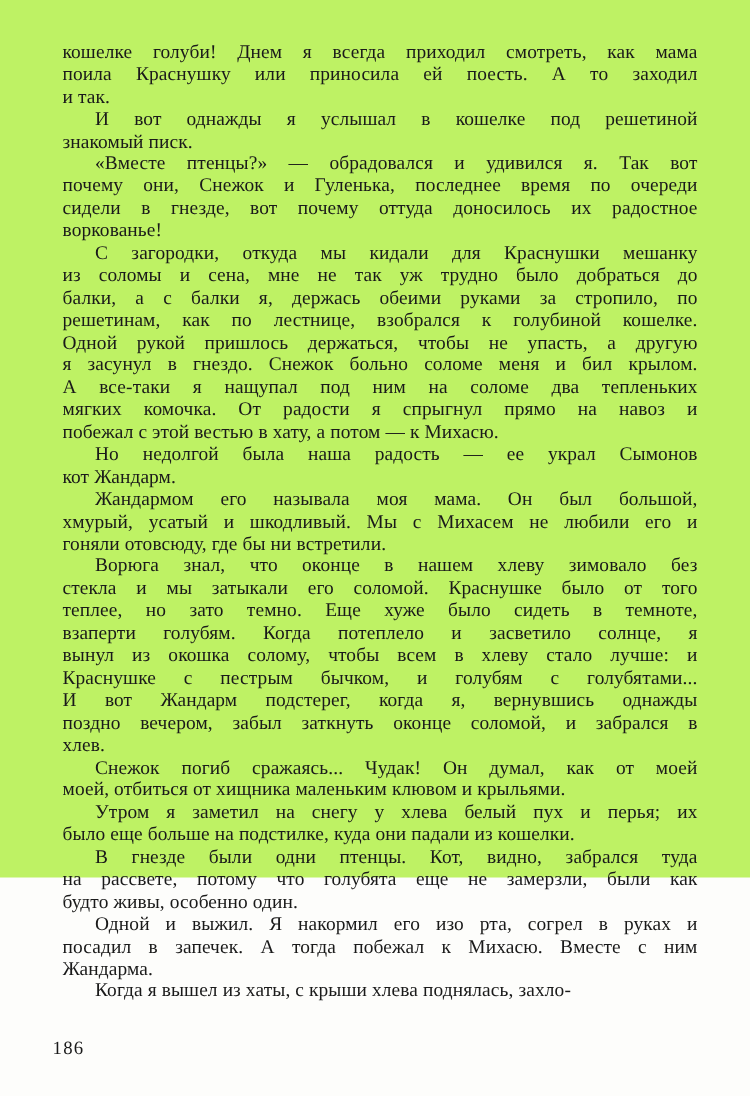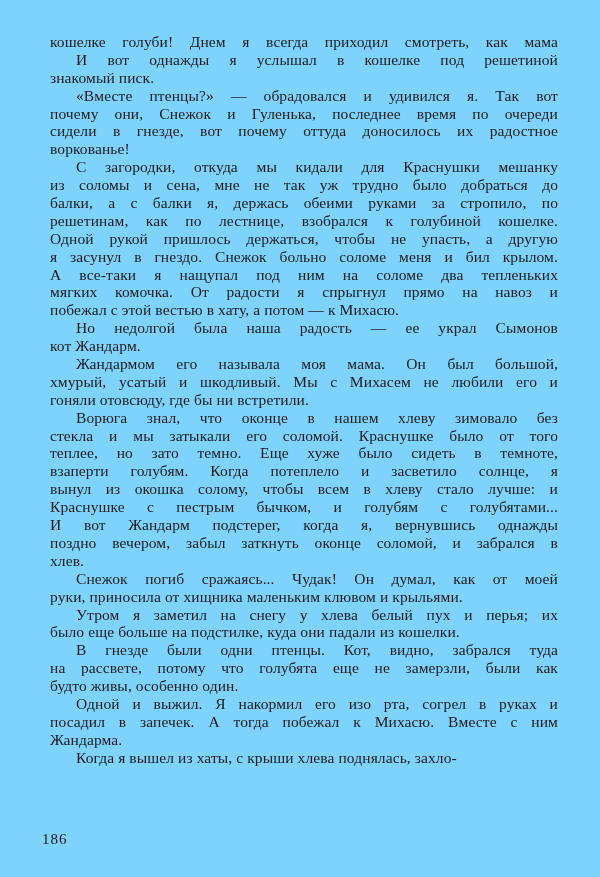--- a/index.html
+++ b/index.html
@@ -10,22 +10,22 @@
     width: 600px;
     height: 877px;
     background: #fdfdfb;
     overflow: hidden;
     font-family: "Liberation Serif", "DejaVu Serif", serif;
     color: #1a1a1a;
   }
   .page {
     position: relative;
     width: 600px;
-    height: 877px;
-    background: #7dd3fc;
+    height: 702px;
+    background: #bef264;
   }
   .text-block {
     position: absolute;
     top: 33px;
     left: 50px;
     width: 508px;
   }
   .line {
     font-size: 15.5px;
     line-height: 17.9px;
@@ -64,20 +64,22 @@
     font-weight: 500;
     margin-left: 42px;
   }
 </style>
 </head>
 <body>
 
 <div class="page">
   <main class="text-block">
       <div class="line">кошелке голуби! Днем я всегда приходил смотреть, как мама</div>
+      <div class="line">поила Краснушку или приносила ей поесть. А то заходил</div>
+      <div class="line last">и так.</div>
       <div class="line indent">И вот однажды я услышал в кошелке под решетиной</div>
       <div class="line last">знакомый писк.</div>
       <div class="line indent">«Вместе птенцы?» — обрадовался и удивился я. Так вот</div>
       <div class="line">почему они, Снежок и Гуленька, последнее время по очереди</div>
       <div class="line">сидели в гнезде, вот почему оттуда доносилось их радостное</div>
       <div class="line last">воркованье!</div>
       <div class="line indent">С загородки, откуда мы кидали для Краснушки мешанку</div>
       <div class="line">из соломы и сена, мне не так уж трудно было добраться до</div>
       <div class="line">балки, а с балки я, держась обеими руками за стропило, по</div>
       <div class="line">решетинам, как по лестнице, взобрался к голубиной кошелке.</div>
@@ -94,21 +96,21 @@
       <div class="line indent">Ворюга знал, что оконце в нашем хлеву зимовало без</div>
       <div class="line">стекла и мы затыкали его соломой. Краснушке было от того</div>
       <div class="line">теплее, но зато темно. Еще хуже было сидеть в темноте,</div>
       <div class="line">взаперти голубям. Когда потеплело и засветило солнце, я</div>
       <div class="line">вынул из окошка солому, чтобы всем в хлеву стало лучше: и</div>
       <div class="line">Краснушке с пестрым бычком, и голубям с голубятами...</div>
       <div class="line">И вот Жандарм подстерег, когда я, вернувшись однажды</div>
       <div class="line">поздно вечером, забыл заткнуть оконце соломой, и забрался в</div>
       <div class="line last">хлев.</div>
       <div class="line indent">Снежок погиб сражаясь... Чудак! Он думал, как от моей</div>
-      <div class="line last">руки, приносила от хищника маленьким клювом и крыльями.</div>
+      <div class="line last">моей, отбиться от хищника маленьким клювом и крыльями.</div>
       <div class="line indent">Утром я заметил на снегу у хлева белый пух и перья; их</div>
       <div class="line last">было еще больше на подстилке, куда они падали из кошелки.</div>
       <div class="line indent">В гнезде были одни птенцы. Кот, видно, забрался туда</div>
       <div class="line">на рассвете, потому что голубята еще не замерзли, были как</div>
       <div class="line last">будто живы, особенно один.</div>
       <div class="line indent">Одной и выжил. Я накормил его изо рта, согрел в руках и</div>
       <div class="line">посадил в запечек. А тогда побежал к Михасю. Вместе с ним</div>
       <div class="line last">Жандарма.</div>
       <div class="line indent last">Когда я вышел из хаты, с крыши хлева поднялась, захло-</div>
     </main>

